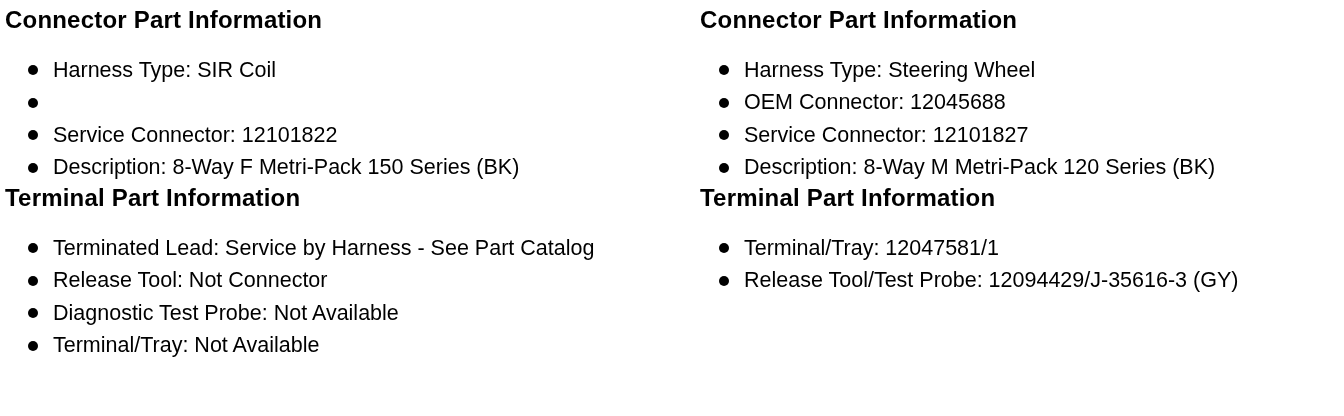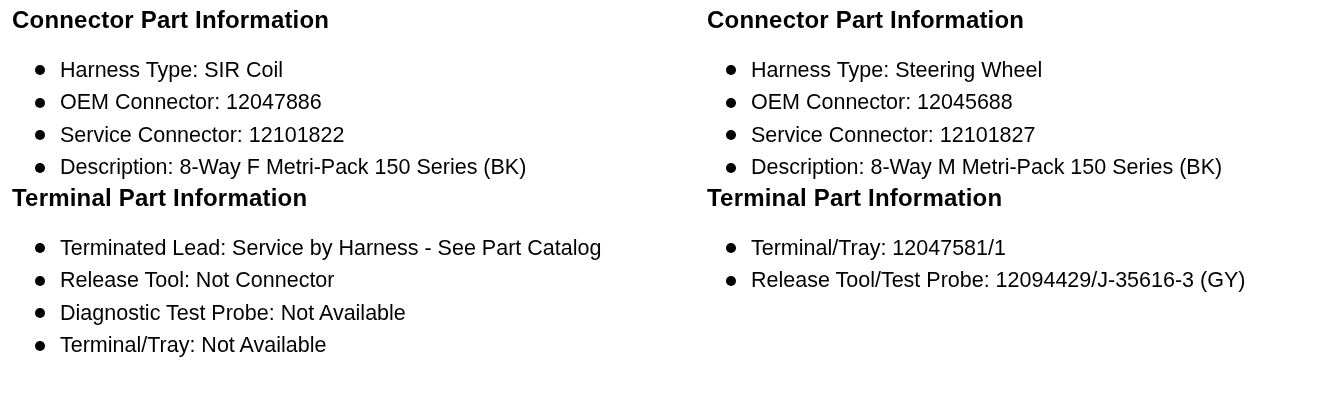--- a/index.html
+++ b/index.html
@@ -14,21 +14,21 @@
     font-family: "Liberation Sans", sans-serif;
     color: #000000;
   }
   .page {
     display: flex;
     width: 1344px;
     height: 416px;
   }
   .col {
     padding-top: 6px;
-    padding-left: 12px;
+    padding-left: 5px;
     box-sizing: border-box;
   }
   .col-left {
     flex: 0 0 695px;
     width: 695px;
   }
   .col-right {
     flex: 1 1 auto;
   }
   .section-title {
@@ -77,21 +77,20 @@
 
     <div class="section">
       <h2 class="section-title">Connector Part Information</h2>
       <ul class="bullet-list">
         <li class="bullet-item">
           <span class="bullet"></span>
           <span class="item-text">Harness Type: SIR Coil</span>
         </li>
         <li class="bullet-item">
           <span class="bullet"></span>
-          <span class="item-text">OEM Connector: 12047886</span>
         </li>
         <li class="bullet-item">
           <span class="bullet"></span>
           <span class="item-text">Service Connector: 12101822</span>
         </li>
         <li class="bullet-item">
           <span class="bullet"></span>
           <span class="item-text">Description: 8-Way F Metri-Pack 150 Series (BK)</span>
         </li>
       </ul>
@@ -133,21 +132,21 @@
         <li class="bullet-item">
           <span class="bullet"></span>
           <span class="item-text">OEM Connector: 12045688</span>
         </li>
         <li class="bullet-item">
           <span class="bullet"></span>
           <span class="item-text">Service Connector: 12101827</span>
         </li>
         <li class="bullet-item">
           <span class="bullet"></span>
-          <span class="item-text">Description: 8-Way M Metri-Pack 150 Series (BK)</span>
+          <span class="item-text">Description: 8-Way M Metri-Pack 120 Series (BK)</span>
         </li>
       </ul>
     </div>
 
     <div class="section">
       <h2 class="section-title">Terminal Part Information</h2>
       <ul class="bullet-list">
         <li class="bullet-item">
           <span class="bullet"></span>
           <span class="item-text">Terminal/Tray: 12047581/1</span>

